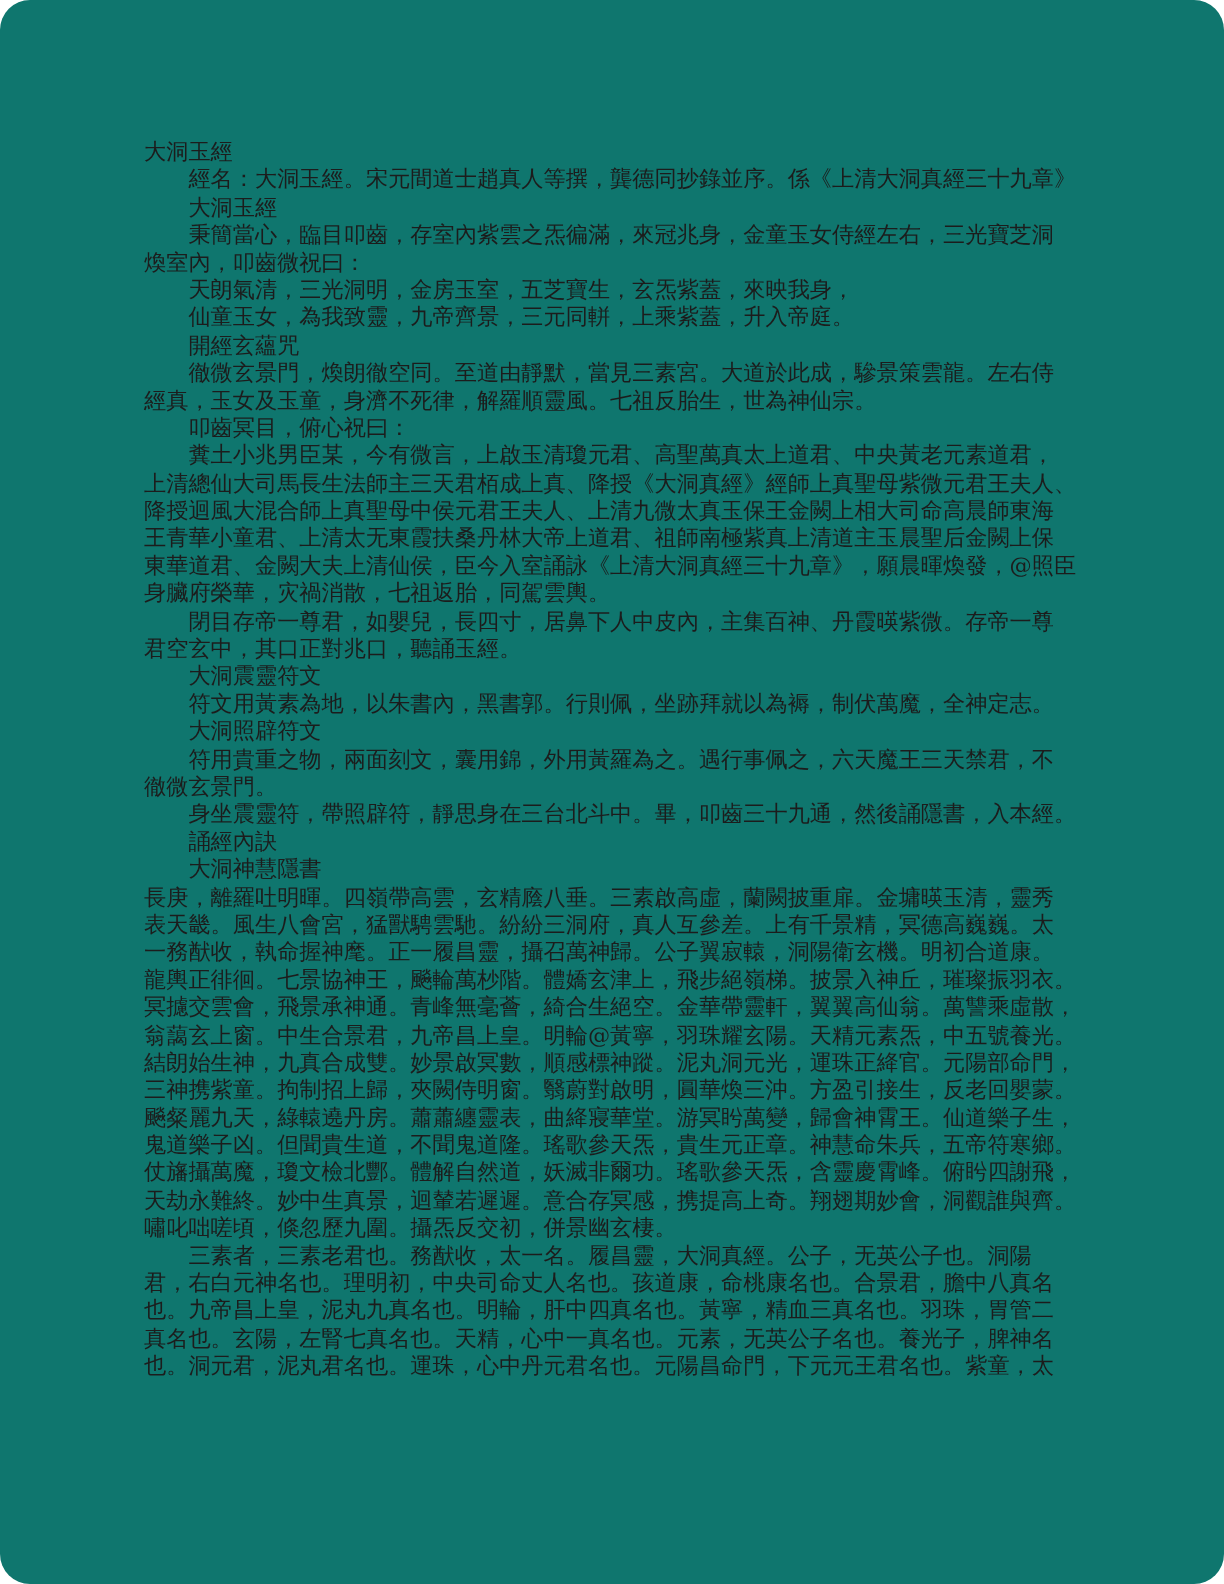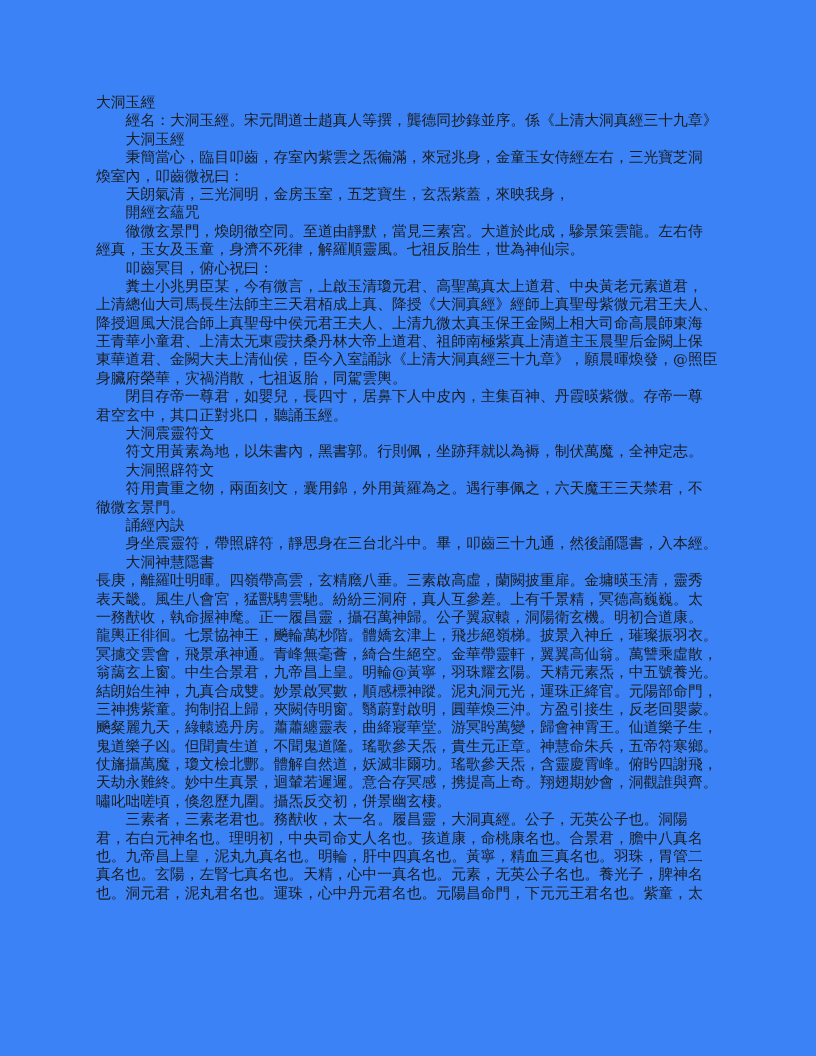--- a/index.html
+++ b/index.html
@@ -4,22 +4,23 @@
 <style>
   html, body {
     margin: 0;
     padding: 0;
     background: #ffffff;
   }
   .page {
     position: relative;
     width: 816px;
     height: 1056px;
-    background: #3b82f6;
+    background: #0f766e;
     overflow: hidden;
+    border-radius: 20px;
   }
   .text-block {
     position: absolute;
     left: 96px;
     top: 93px;
     width: 628px;
     font-family: "DejaVu Serif", "Liberation Serif", serif;
     font-size: 14.8px;
     line-height: 18.4px;
     color: #1c1c1c;
@@ -36,39 +37,40 @@
 
 <div class="page">
   <div class="text-block">
 
   <div class="text-line">大洞玉經</div>
       <div class="text-line">　　經名：大洞玉經。宋元間道士趙真人等撰，龔德同抄錄並序。係《上清大洞真經三十九章》</div>
       <div class="text-line">　　大洞玉經</div>
       <div class="text-line">　　秉簡當心，臨目叩齒，存室內紫雲之炁徧滿，來冠兆身，金童玉女侍經左右，三光寶芝洞</div>
       <div class="text-line">煥室內，叩齒微祝曰：</div>
       <div class="text-line">　　天朗氣清，三光洞明，金房玉室，五芝寶生，玄炁紫蓋，來映我身，</div>
+      <div class="text-line">　　仙童玉女，為我致靈，九帝齊景，三元同軿，上乘紫蓋，升入帝庭。</div>
       <div class="text-line">　　開經玄蘊咒</div>
       <div class="text-line">　　徹微玄景門，煥朗徹空同。至道由靜默，當見三素宮。大道於此成，驂景策雲龍。左右侍</div>
       <div class="text-line">經真，玉女及玉童，身濟不死律，解羅順靈風。七祖反胎生，世為神仙宗。</div>
       <div class="text-line">　　叩齒冥目，俯心祝曰：</div>
       <div class="text-line">　　糞土小兆男臣某，今有微言，上啟玉清瓊元君、高聖萬真太上道君、中央黃老元素道君，</div>
       <div class="text-line">上清總仙大司馬長生法師主三天君栢成上真、降授《大洞真經》經師上真聖母紫微元君王夫人、</div>
       <div class="text-line">降授迴風大混合師上真聖母中侯元君王夫人、上清九微太真玉保王金闕上相大司命高晨師東海</div>
       <div class="text-line">王青華小童君、上清太无東霞扶桑丹林大帝上道君、祖師南極紫真上清道主玉晨聖后金闕上保</div>
       <div class="text-line">東華道君、金闕大夫上清仙侯，臣今入室誦詠《上清大洞真經三十九章》，願晨暉煥發，@照臣</div>
       <div class="text-line">身臟府榮華，灾禍消散，七祖返胎，同駕雲輿。</div>
       <div class="text-line">　　閉目存帝一尊君，如嬰兒，長四寸，居鼻下人中皮內，主集百神、丹霞暎紫微。存帝一尊</div>
       <div class="text-line">君空玄中，其口正對兆口，聽誦玉經。</div>
       <div class="text-line">　　大洞震靈符文</div>
       <div class="text-line">　　符文用黃素為地，以朱書內，黑書郭。行則佩，坐跡拜就以為褥，制伏萬魔，全神定志。</div>
       <div class="text-line">　　大洞照辟符文</div>
       <div class="text-line">　　符用貴重之物，兩面刻文，囊用錦，外用黃羅為之。遇行事佩之，六天魔王三天禁君，不</div>
       <div class="text-line">徹微玄景門。</div>
+      <div class="text-line">　　身坐震靈符，帶照辟符，靜思身在三台北斗中。畢，叩齒三十九通，然後誦隱書，入本經。</div>
       <div class="text-line">　　誦經內訣</div>
-      <div class="text-line">　　身坐震靈符，帶照辟符，靜思身在三台北斗中。畢，叩齒三十九通，然後誦隱書，入本經。</div>
       <div class="text-line">　　大洞神慧隱書</div>
       <div class="text-line">長庚，離羅吐明暉。四嶺帶高雲，玄精廕八垂。三素啟高虛，蘭闕披重扉。金墉暎玉清，靈秀</div>
       <div class="text-line">表天畿。風生八會宮，猛獸騁雲馳。紛紛三洞府，真人互參差。上有千景精，冥德高巍巍。太</div>
       <div class="text-line">一務猷收，執命握神麾。正一履昌靈，攝召萬神歸。公子翼寂轅，洞陽衛玄機。明初合道康。</div>
       <div class="text-line">龍輿正徘徊。七景協神王，飈輪萬杪階。體嬌玄津上，飛步絕嶺梯。披景入神丘，璀璨振羽衣。</div>
       <div class="text-line">冥攄交雲會，飛景承神通。青峰無毫薈，綺合生絕空。金華帶靈軒，翼翼高仙翁。萬讐乘虛散，</div>
       <div class="text-line">翁藹玄上窗。中生合景君，九帝昌上皇。明輪@黃寧，羽珠耀玄陽。天精元素炁，中五號養光。</div>
       <div class="text-line">結朗始生神，九真合成雙。妙景啟冥數，順感標神蹤。泥丸洞元光，運珠正絳官。元陽部命門，</div>
       <div class="text-line">三神携紫童。拘制招上歸，夾闕侍明窗。翳蔚對啟明，圓華煥三沖。方盈引接生，反老回嬰蒙。</div>
       <div class="text-line">飈粲麗九天，綠轅遶丹房。蕭蕭纏靈表，曲絳寢華堂。游冥盻萬變，歸會神霄王。仙道樂子生，</div>

